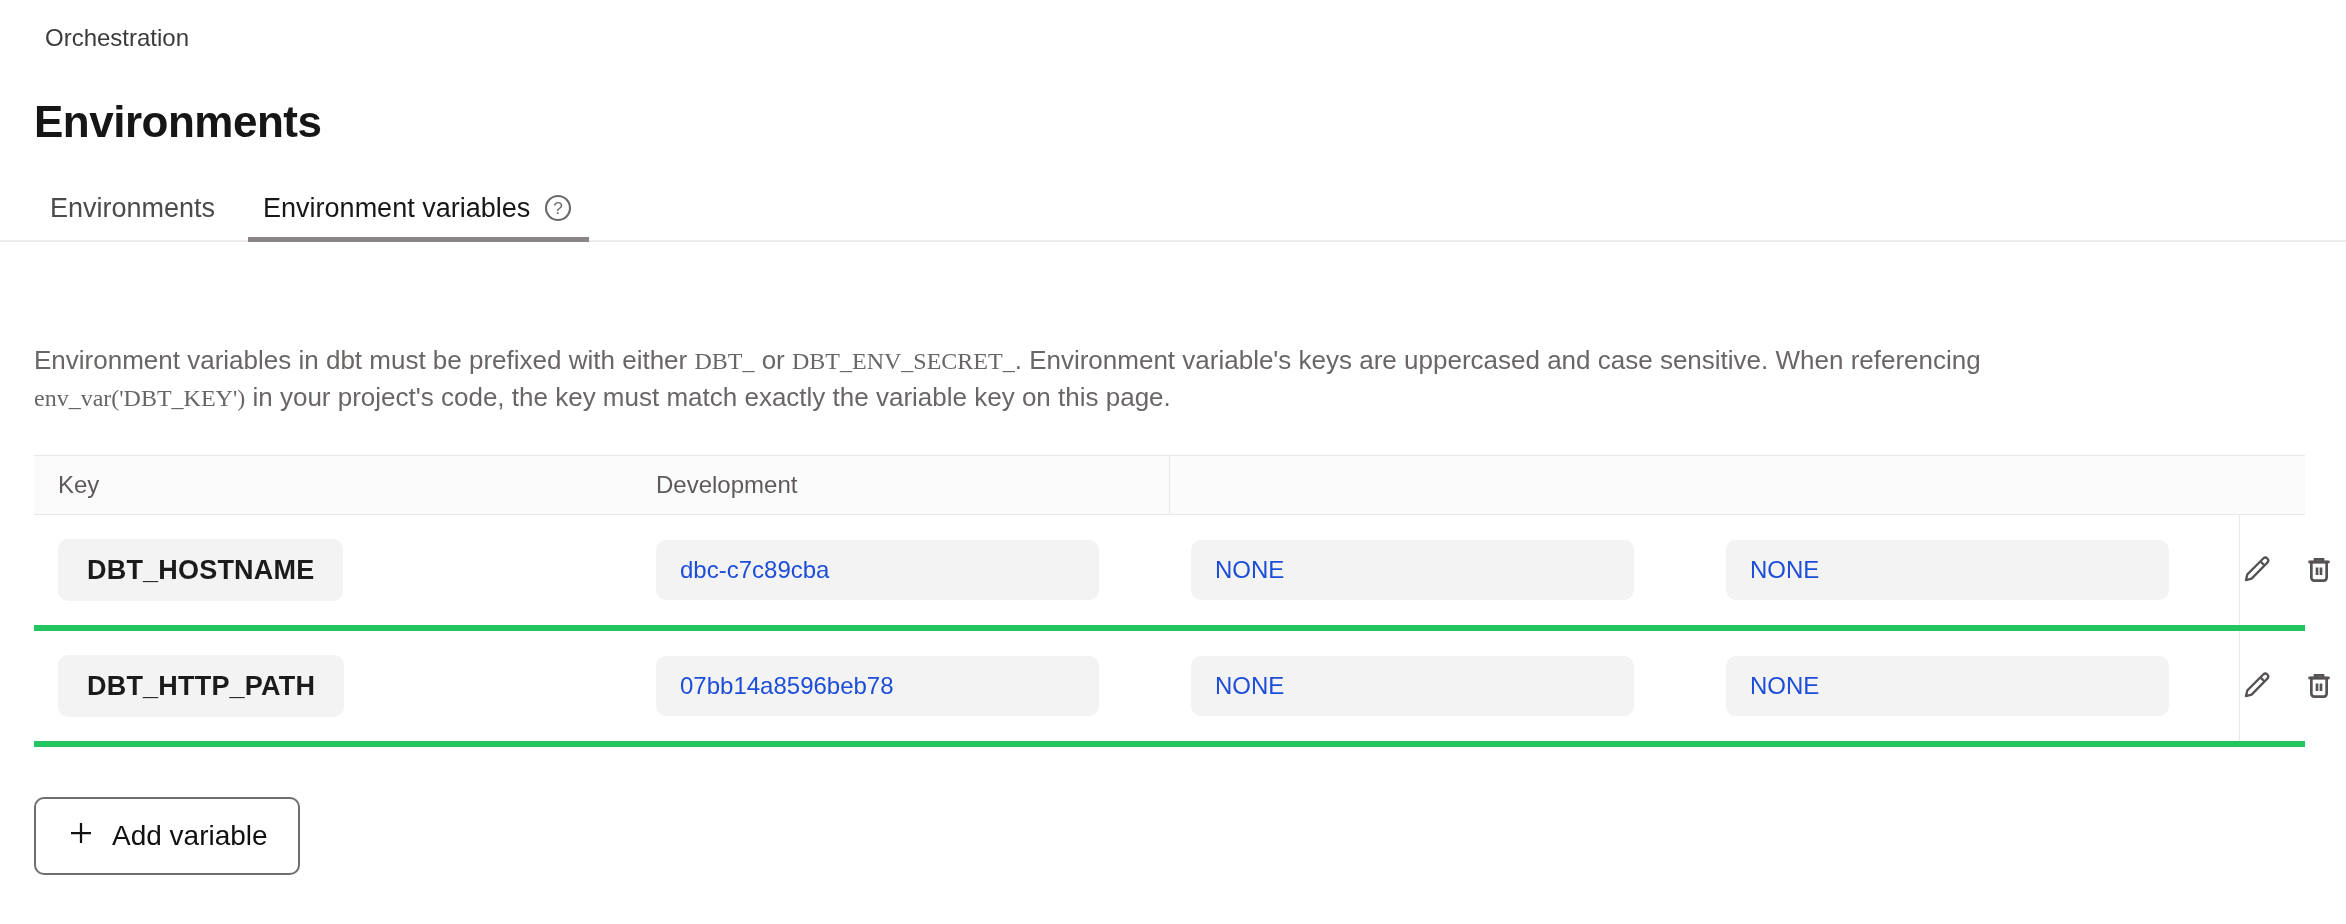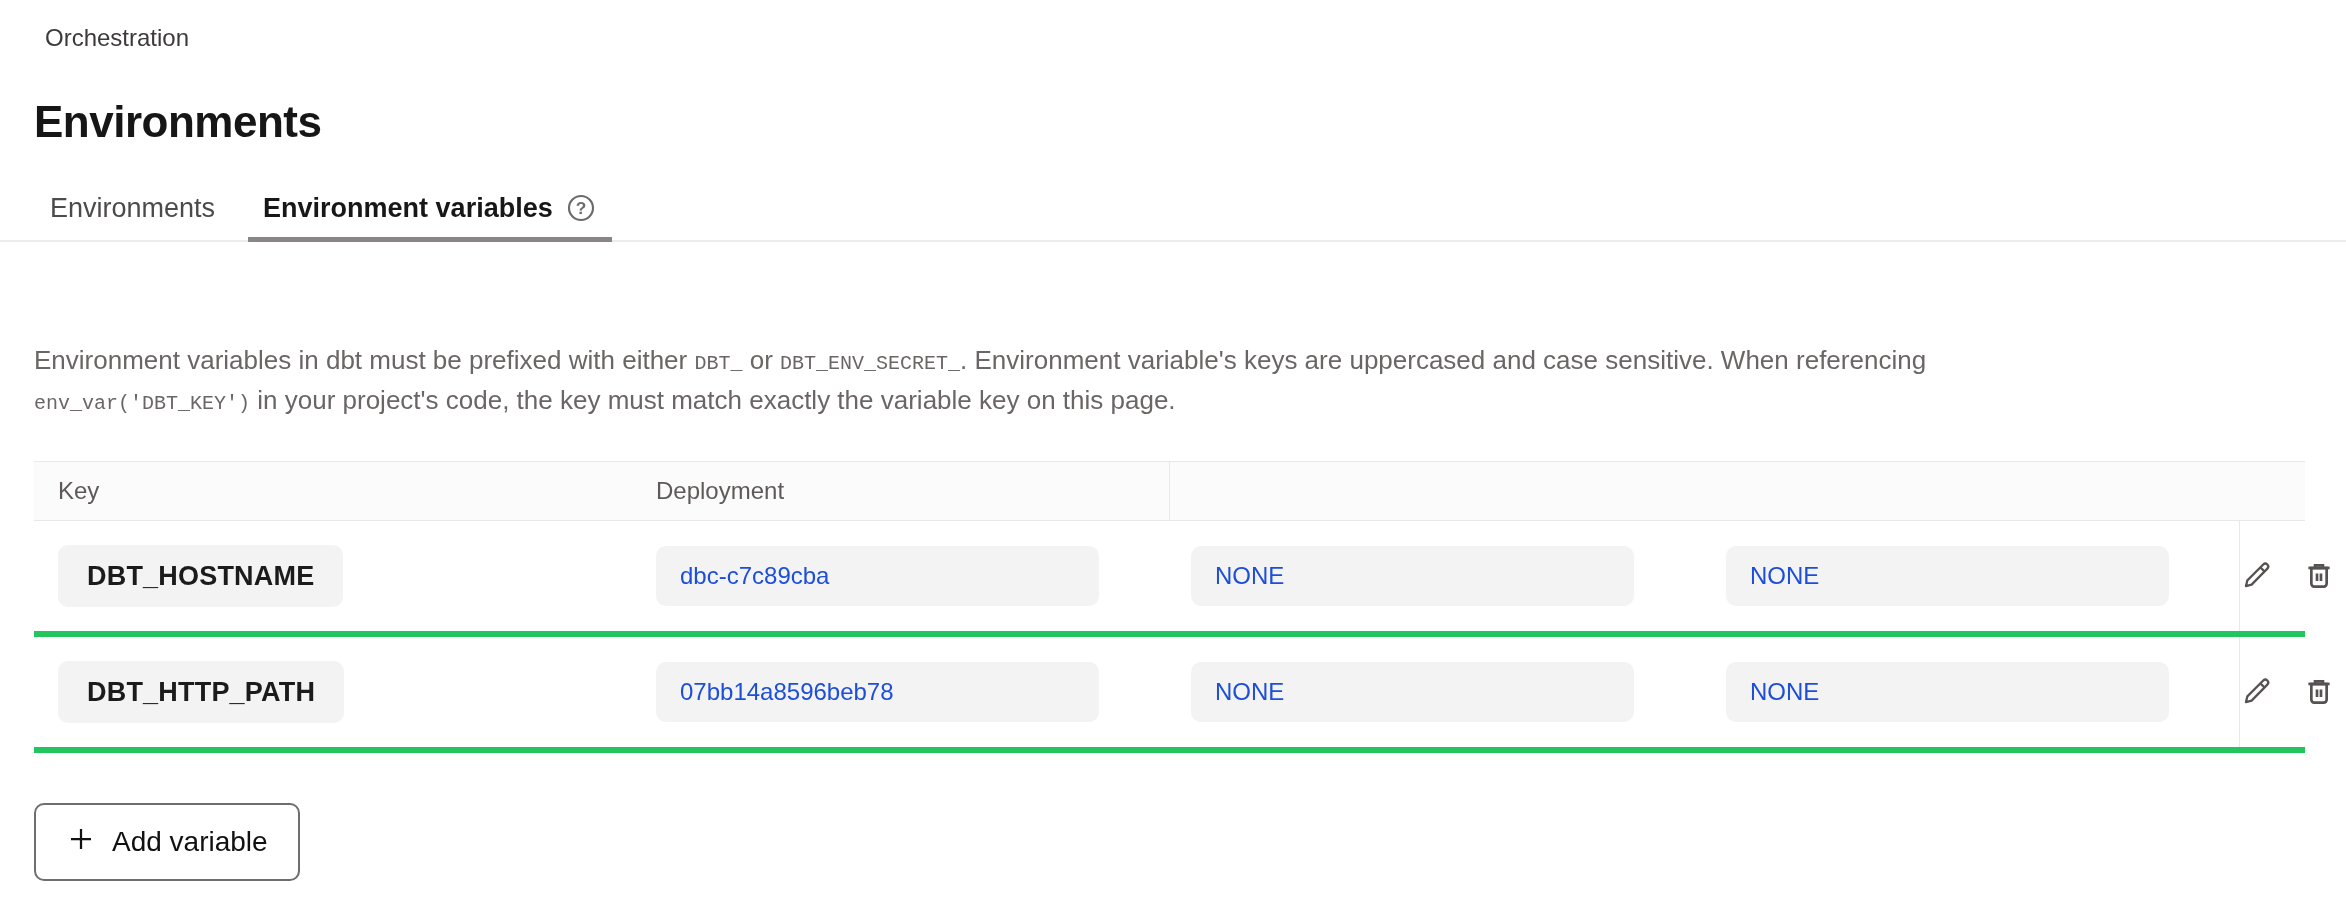--- a/index.html
+++ b/index.html
@@ -59,36 +59,36 @@
     font-size:27px;
     font-weight:500;
     color:#4d4a4a;
     border-bottom:5px solid transparent;
     margin-bottom:-2px;
     cursor:pointer;
   }
   .tab + .tab{margin-left:18px;}
   .tab.active{
     color:#171717;
-    font-weight:700;
+    font-weight:400;
     border-bottom-color:var(--underline);
   }
   .help-icon{display:inline-flex;color:#6b6b6b;}
 
   
   .description{
     margin:100px 0 0 34px;
     max-width:2090px;
     font-size:26px;
     line-height:36px;
     color:var(--text-secondary);
   }
   .description .code{
-    font-family:Liberation Mono, monospace;
-    font-size:20px;
+    font-family:Liberation Serif, serif;
+    font-size:24px;
   }
 
   
   .env-table{
     margin:39px 0 0 34px;
     width:2271px;
   }
   .t-row{
     display:grid;
     grid-template-columns:556px 491px 491px 491px 1fr;
@@ -203,21 +203,21 @@
       </span>
     </button>
   </div>
 
   <p class="description"><span>Environment variables in dbt must be prefixed with either </span><span class="code">DBT_</span><span> or </span><span class="code">DBT_ENV_SECRET_</span><span>. Environment variable's keys are uppercased and case sensitive. When referencing </span><span class="code">env_var('DBT_KEY')</span><span> in your project's code, the key must match exactly the variable key on this page.</span></p>
 
   <div class="env-table">
 
     <div class="t-row t-head">
       <div class="th first">Key</div>
-      <div class="th">Deployment</div>
+      <div class="th">Development</div>
       <div class="actions-header"></div>
     </div>
 
     <div class="t-row t-body-row">
       <div class="cell first">
         <span class="key-pill">DBT_HOSTNAME</span>
       </div>
       <div class="cell">
         <div class="value-box">dbc-c7c89cba</div>
       </div>

